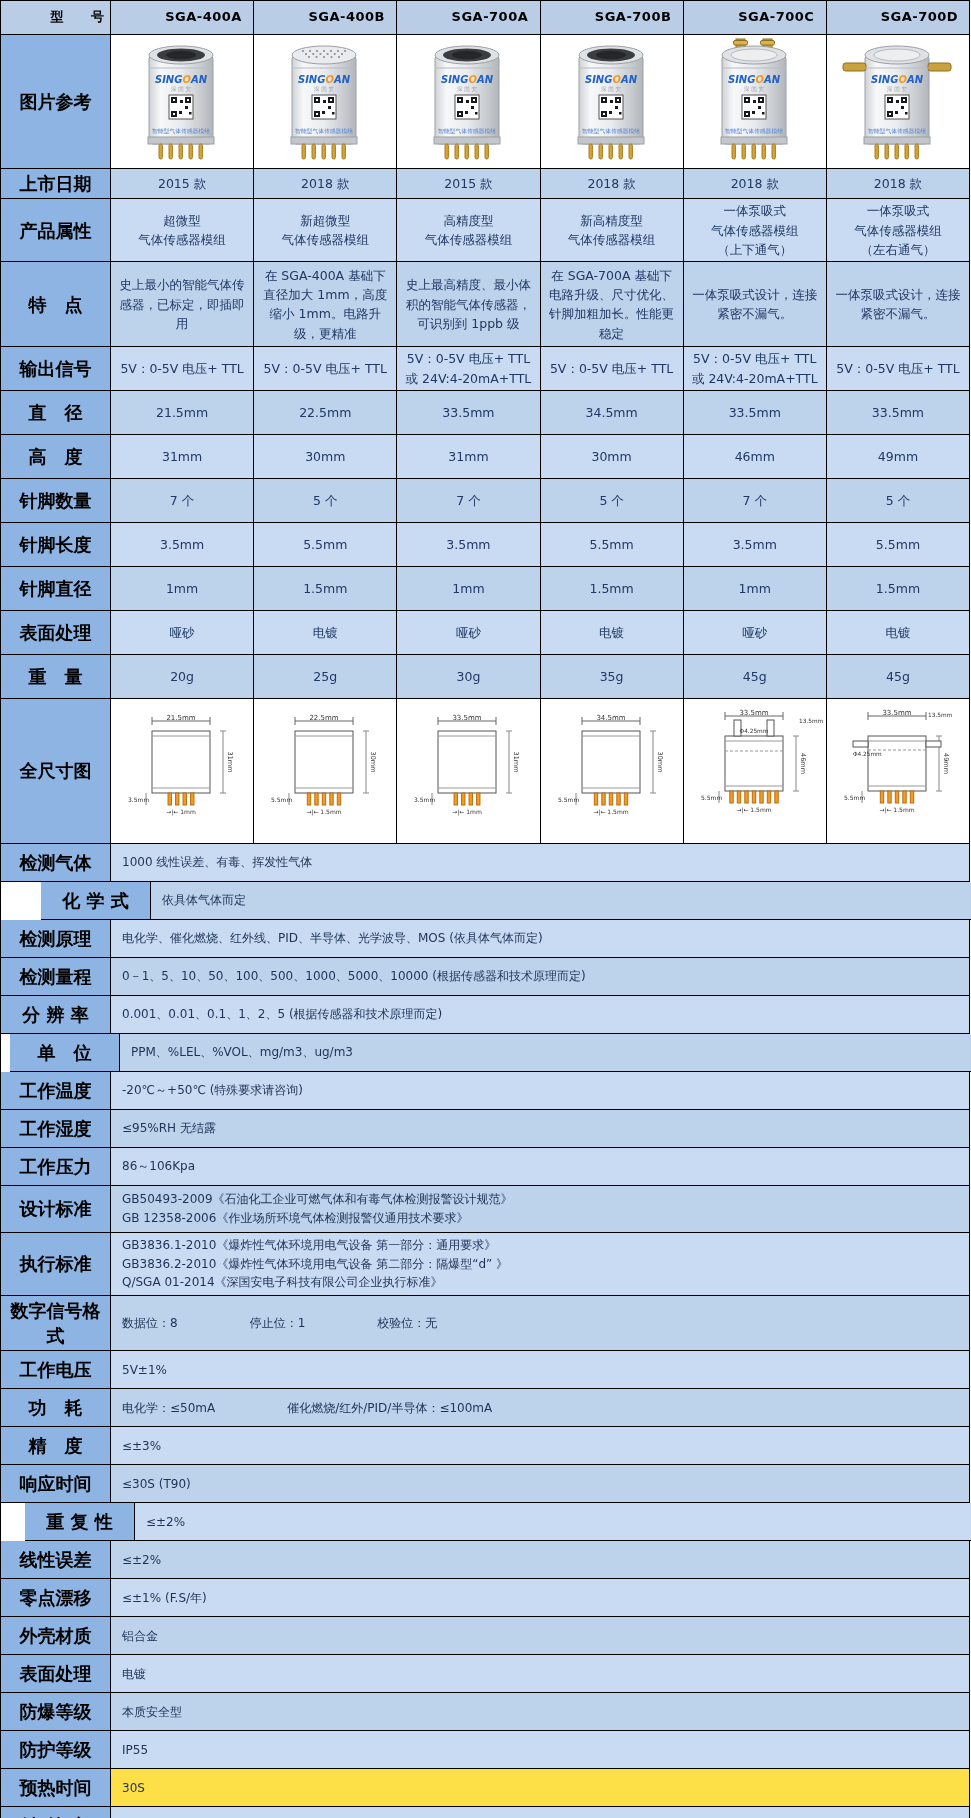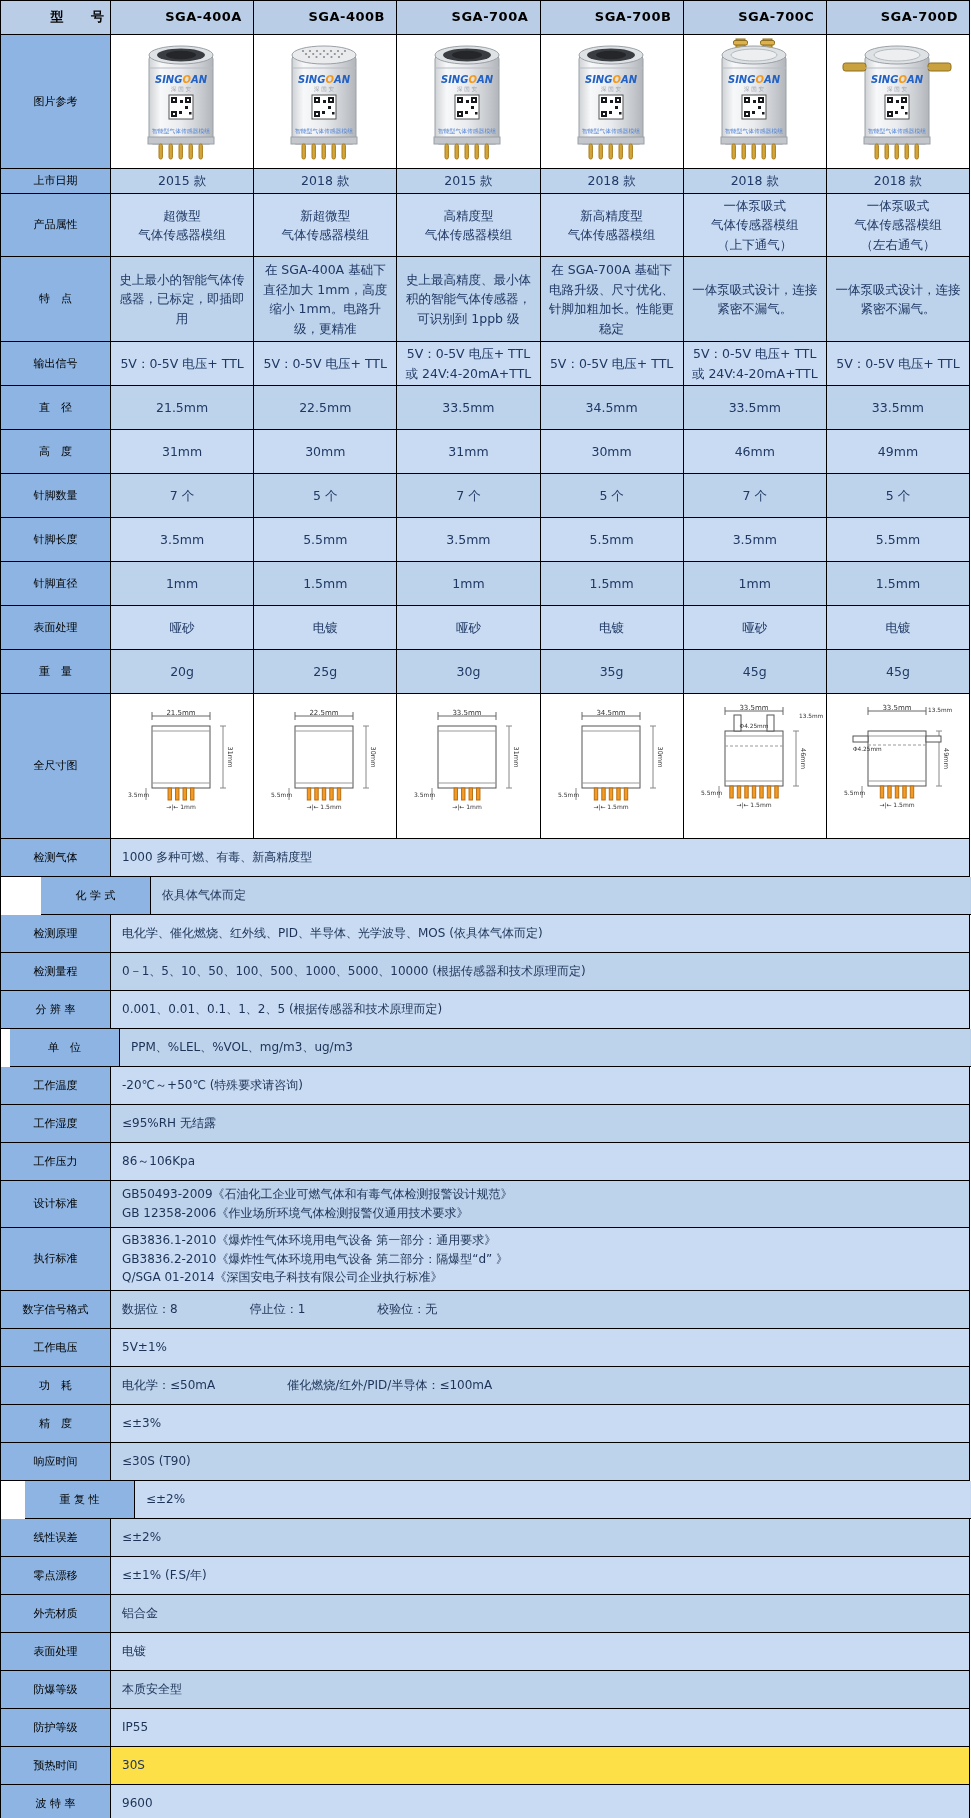--- a/index.html
+++ b/index.html
@@ -14,21 +14,21 @@
   .cell{
     box-sizing:border-box;
     border-right:1px solid var(--border,#000);
     border-bottom:1px solid var(--border,#000);
     display:flex;align-items:center;justify-content:center;
     overflow:hidden;
   }
   .lbl{
     flex:0 0 110px;width:110px;
     background:var(--label-blue,#8db4e2);
-    font-weight:normal;color:#000;font-size:11px;
+    font-weight:bold;color:#000;font-size:18px;
     text-align:center;line-height:1.4;white-space:pre-line;
     padding:2px 4px;
   }
   .val{
     flex:1 1 0;
     font-size:12.5px;color:var(--value-text,#1f3864);
     text-align:center;white-space:pre-line;line-height:1.55;
     padding:2px 5px;
   }
   .hdr{
@@ -539,21 +539,21 @@
           <rect x="67.3" y="82" width="3.4" height="12" fill="#f59a23" stroke="#b96f12"></rect>
           <rect x="74.8" y="82" width="3.4" height="12" fill="#f59a23" stroke="#b96f12"></rect>
           <rect x="82.3" y="82" width="3.4" height="12" fill="#f59a23" stroke="#b96f12"></rect>
           <line x1="34" y1="82" x2="34" y2="94" stroke="#888"></line>
           <text x="16" y="91" font-size="6" fill="#333">5.5mm</text>
           <text x="69" y="103" text-anchor="middle" font-size="6" fill="#333">→|← 1.5mm</text>
         </svg></div>
     </div>
     <div class="row" style="min-height: 38px;">
       <div class="cell lbl">检测气体</div>
-      <div class="cell val fullval" style="background: rgb(201, 219, 242);">1000 多种可燃、有毒、新高精度型</div>
+      <div class="cell val fullval" style="background: rgb(201, 219, 242);">1000 线性误差、有毒、挥发性气体</div>
     </div>
     <div class="row" style="min-height: 38px; padding-left: 40px;">
       <div class="cell lbl">化 学 式</div>
       <div class="cell val fullval" style="background: rgb(189, 210, 235);">依具体气体而定</div>
     </div>
     <div class="row" style="min-height: 38px;">
       <div class="cell lbl">检测原理</div>
       <div class="cell val fullval" style="background: rgb(201, 219, 242);">电化学、催化燃烧、红外线、PID、半导体、光学波导、MOS (依具体气体而定)</div>
     </div>
     <div class="row" style="min-height: 38px;">

